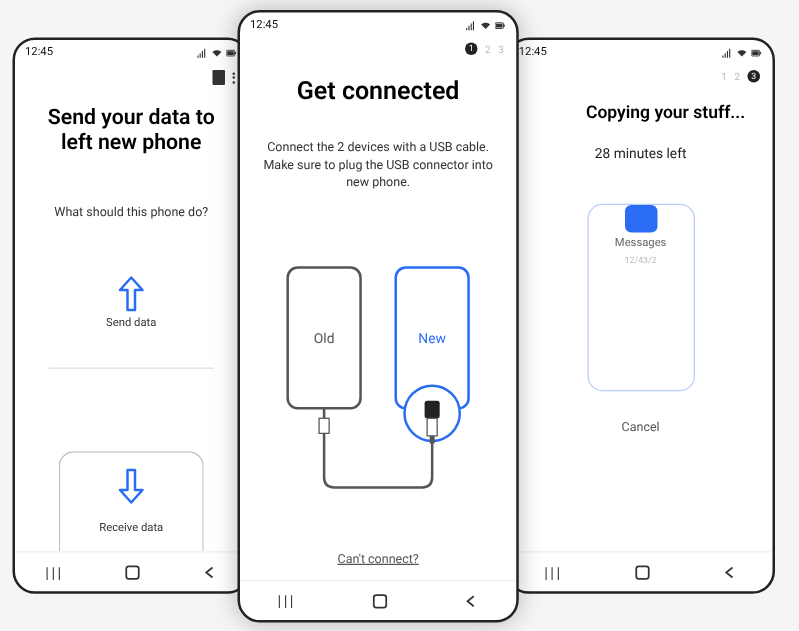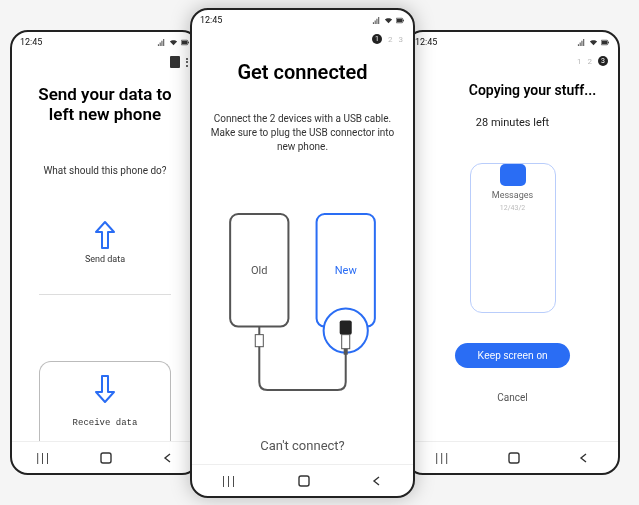--- a/index.html
+++ b/index.html
@@ -86,47 +86,46 @@
   .title-c { font-size: 20px; font-weight: 600; margin-top: 6px;}
   .title-r { font-size: 14px; font-weight: 600; margin-top: 6px; margin-left: 40px;}
   .subtitle { font-size: 10px; color:#333; margin-top: 24px;}
   .desc { font-size: 10px; color:#333; margin-top: 12px; line-height:1.4;}
   
   .arrow-block { margin-top: 28px; display:flex; flex-direction:column; align-items:center;}
   .arrow-label { font-size: 9px; color:#333; margin-top: 4px;}
   .divider { width: 80%; height:1px; background:#ddd; margin-top: 14px;}
   .device-outline {
     margin-top: auto;
-    width: 132px;
+    width: 116px;
     height: 80px;
     border: 1.5px solid #bbb;
     border-bottom: none;
     border-radius: 12px 12px 0 0;
     position: relative;
-    font-family: Liberation Mono, monospace;
   }
   .device-outline .down-arrow {
     position:absolute; top:12px; left:50%; transform:translateX(-50%);
   }
   .device-outline .recv-label {
     position:absolute; top:56px; left:50%; transform:translateX(-50%);
     font-size:9px; color:#333;
   }
   
   .diagram {
     margin-top: 18px;
     width: 100%;
     flex: 1;
     position: relative;
   }
   .link-row {
     text-align:center;
     padding: 10px 0;
   }
-  .link { font-size:13px; color:#555; cursor:pointer;}
+  .link { font-size:10px; color:#555; text-decoration: underline; cursor:pointer;}
   
   .percent { font-size: 28px; font-weight: 400; color:#2a6df4; margin-top: 18px;}
   .percent .pct { font-size: 12px;}
   .minutes { font-size: 11px; color:#222; margin-top: 2px;}
   .mini-phone {
     margin-top: 18px;
     width: 86px;
     height: 150px;
     border: 1.5px solid #b9cdfb;
     border-radius: 12px;
@@ -306,21 +305,20 @@
       <span class="dot-step">3</span>
     </div>
     <div class="content">
       <div class="title-r">Copying your stuff...</div>
       <div class="minutes">28 minutes left</div>
       <div class="mini-phone">
         <div class="speech"></div>
         <div class="mini-label">Messages</div>
         <div class="mini-sub">12/43/2</div>
       </div>
-      <button class="pill-btn">Keep screen on</button>
       <div class="cancel">Cancel</div>
     </div>
     <div class="navbar">
       <span style="letter-spacing:2px;font-size:12px;">|||</span>
       <svg width="14" height="14" viewBox="0 0 14 14">
           <rect x="2" y="2" width="10" height="10" rx="2" fill="none" stroke="#333" stroke-width="1.4"></rect>
         </svg>
       <svg width="12" height="12" viewBox="0 0 12 12">
           <path d="M8 2 L3 6 L8 10" fill="none" stroke="#333" stroke-width="1.4"></path>
         </svg>

